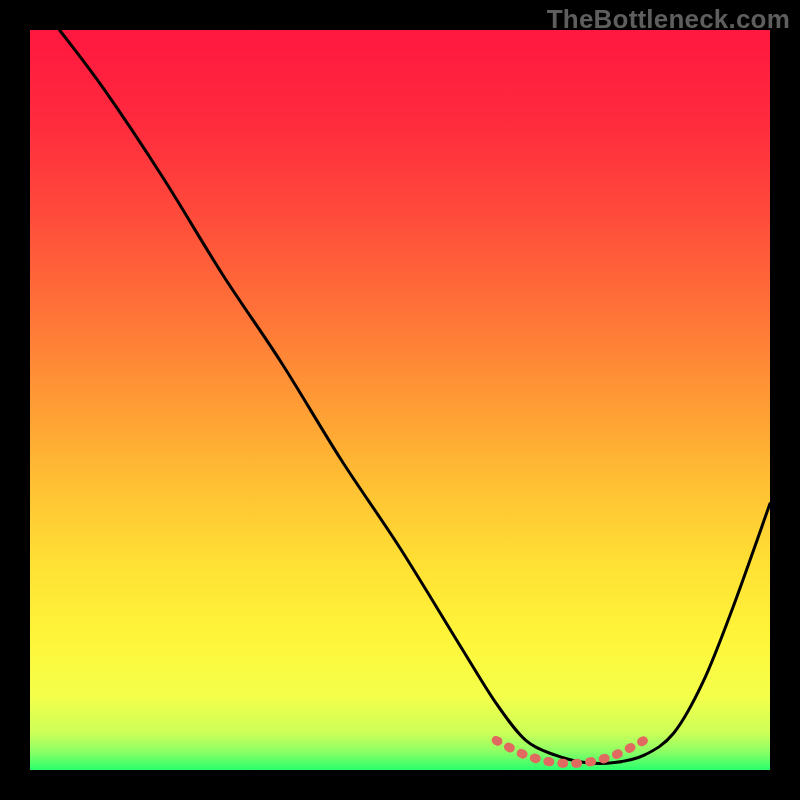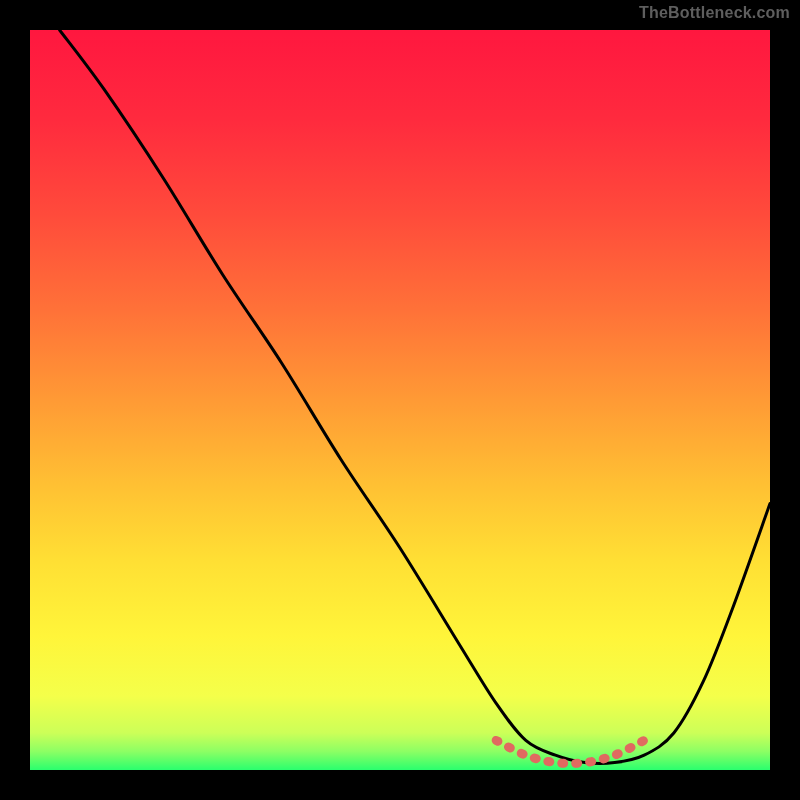--- a/index.html
+++ b/index.html
@@ -15,21 +15,21 @@
     position: relative;
     width: 800px;
     height: 800px;
     background: #000;
   }
   .watermark {
     position: absolute;
     top: 4px;
     right: 10px;
     color: #5e5e5e;
-    font-size: 16px;
+    font-size: 26px;
     font-weight: bold;
     letter-spacing: 0.2px;
     z-index: 10;
   }
   .plot-area {
     position: absolute;
     left: 30px;
     top: 30px;
     width: 740px;
     height: 740px;

